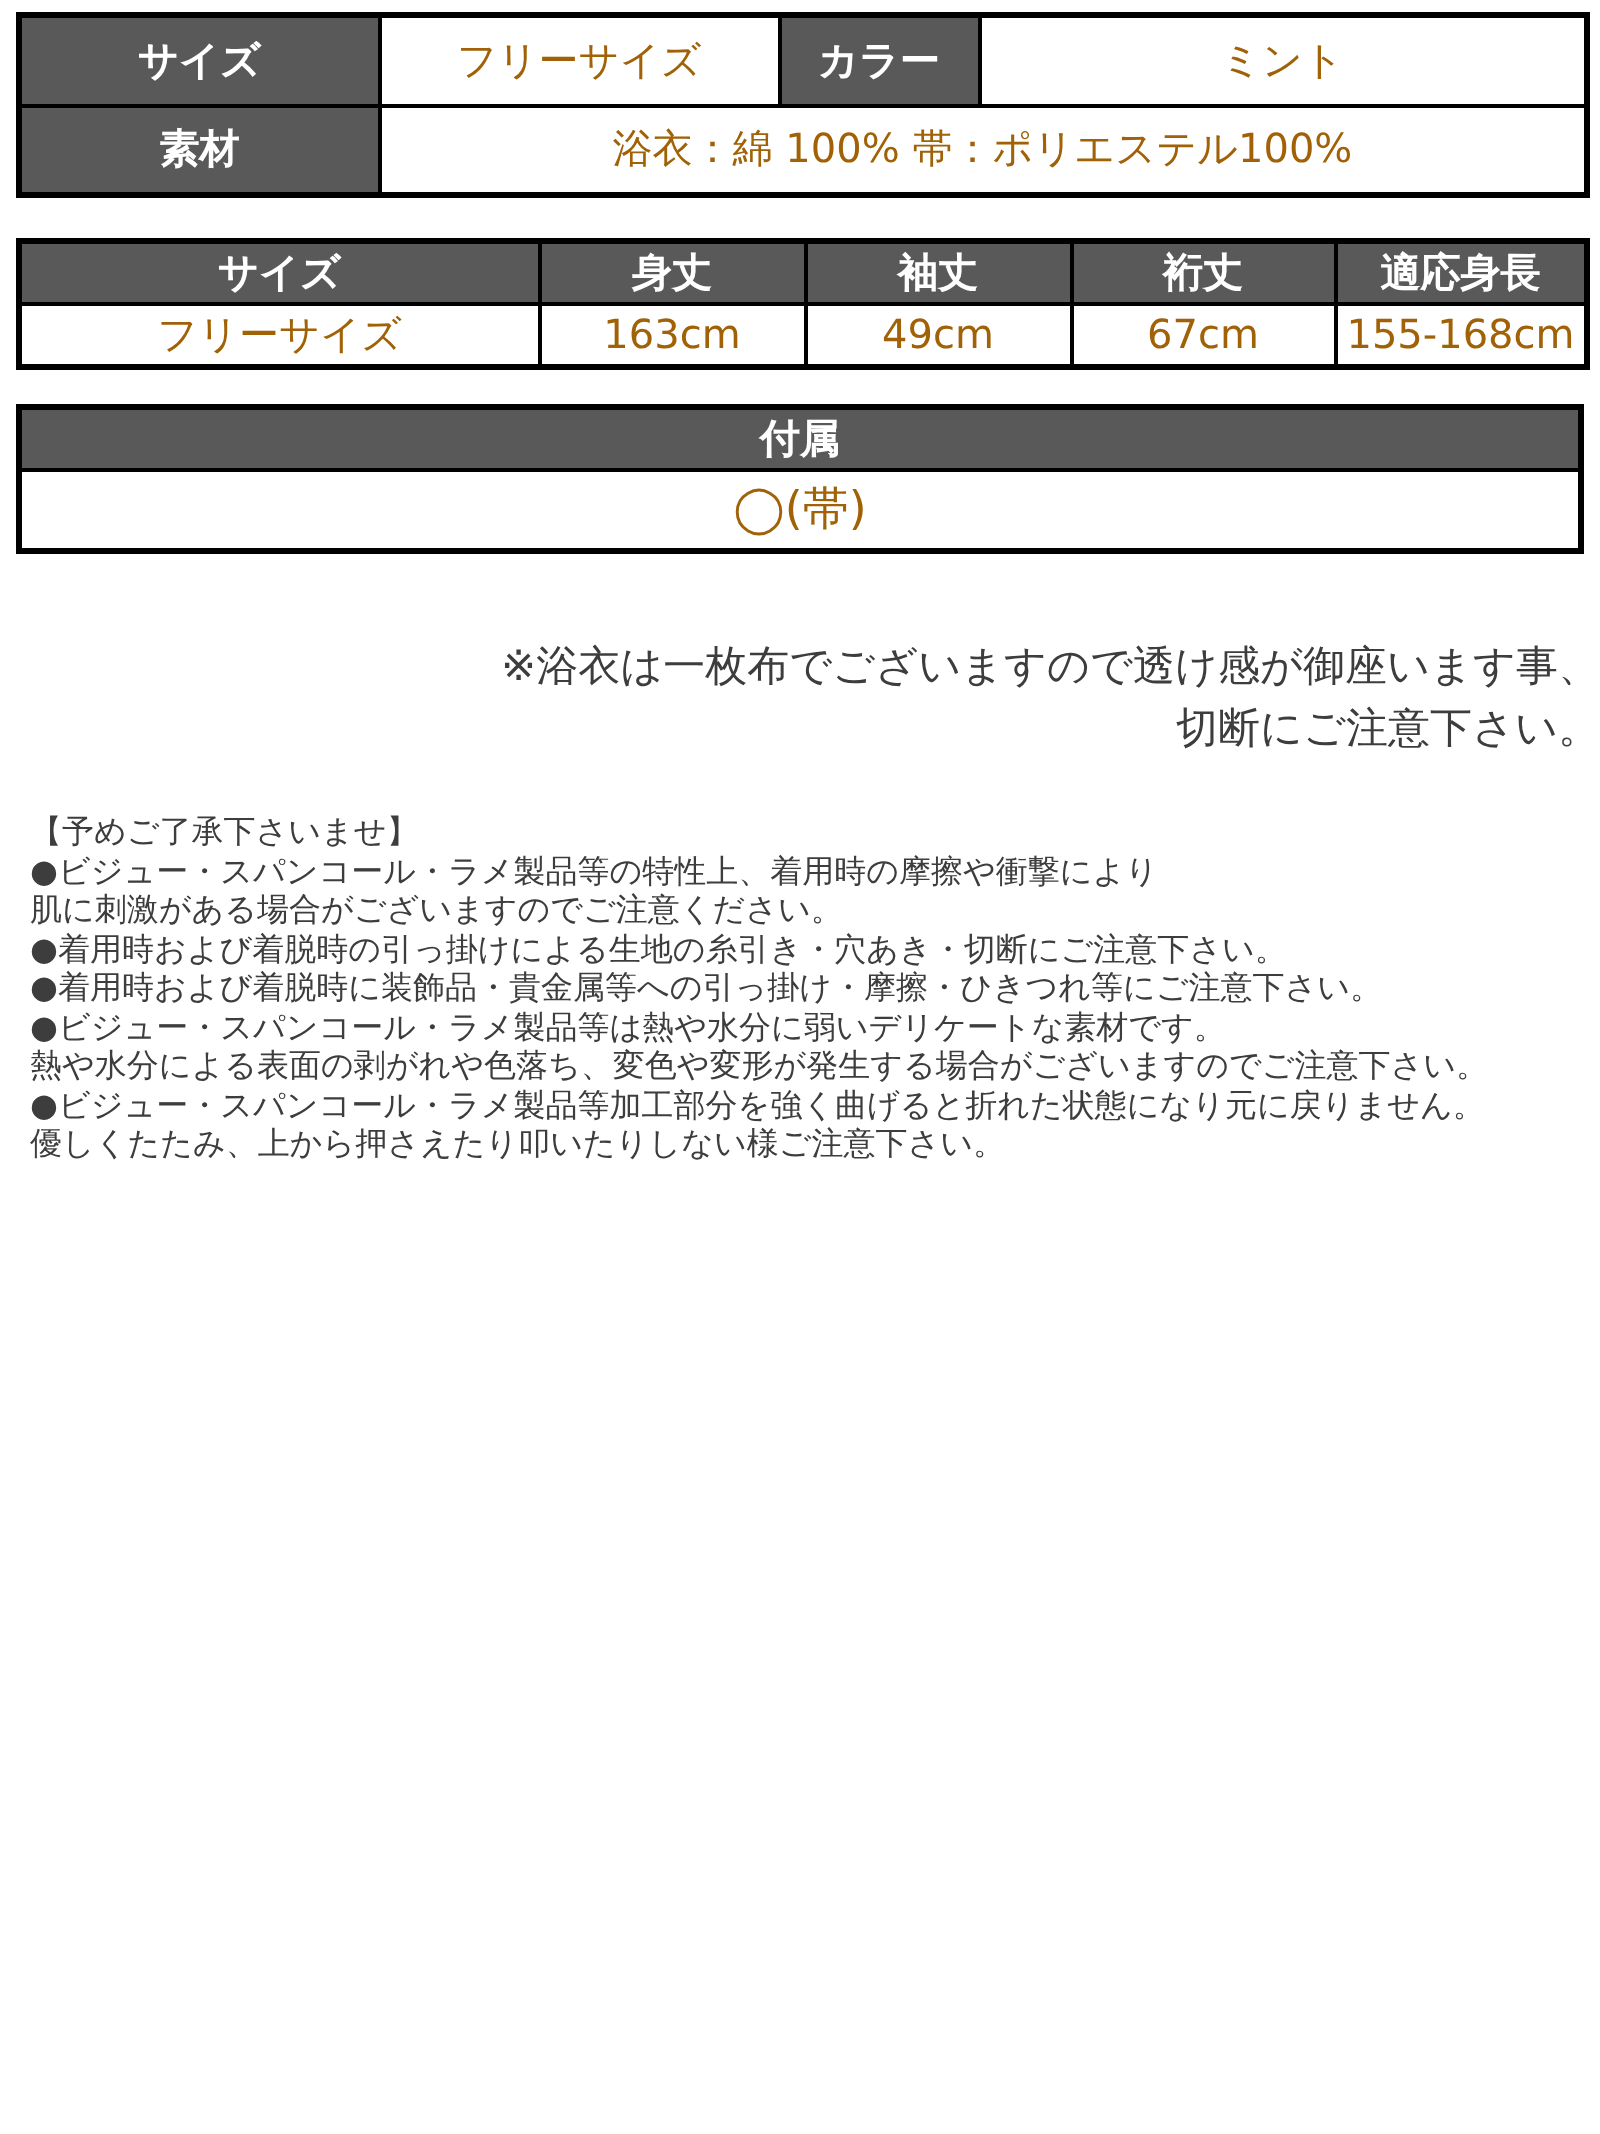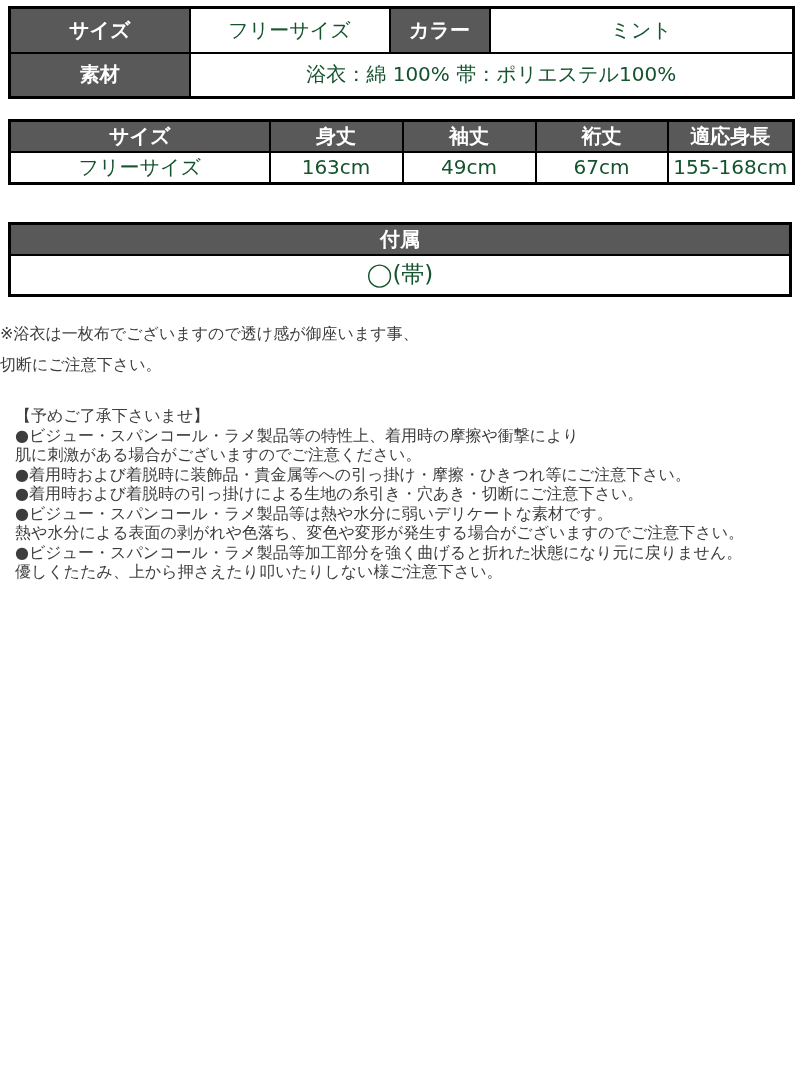--- a/index.html
+++ b/index.html
@@ -31,31 +31,31 @@
   .hdr {
     background: #595959;
     color: #ffffff;
     font-weight: bold;
   }
   .t1 { top: 6px; font-size: 20px; }
   .t1 tr { height: 45px; }
   .t2 { top: 119px; font-size: 20px; }
   .t2 .hrow { height: 31px; }
   .t2 .drow { height: 32px; }
-  .t3 { top: 202px; font-size: 20px; margin-top: 20px; }
+  .t3 { top: 202px; font-size: 20px; }
   .t3 .hrow { height: 31px; }
   .t3 .drow { height: 41px; font-size: 23px; }
-  .cell-value { color: #14532d; }
+  .cell-value { color: #a16207; }
   .notice {
     position: absolute;
     top: 318px;
     left: 0;
     width: 800px;
-    text-align: left;
-    font-size: 16px;
+    text-align: right;
+    font-size: 21px;
     line-height: 31px;
     color: #3d3d3d;
   }
   .instructions {
     position: absolute;
     top: 406px;
     left: 15px;
     width: 770px;
     font-size: 16px;
     line-height: 19.5px;
@@ -129,21 +129,21 @@
 
   <div class="notice">
     <div>※浴衣は一枚布でございますので透け感が御座います事、</div>
     <div>切断にご注意下さい。</div>
   </div>
 
   <div class="instructions">
     <div>【予めご了承下さいませ】</div>
     <div>●ビジュー・スパンコール・ラメ製品等の特性上、着用時の摩擦や衝撃により</div>
     <div>肌に刺激がある場合がございますのでご注意ください。</div>
+    <div>●着用時および着脱時の引っ掛けによる生地の糸引き・穴あき・切断にご注意下さい。</div>
     <div>●着用時および着脱時に装飾品・貴金属等への引っ掛け・摩擦・ひきつれ等にご注意下さい。</div>
-    <div>●着用時および着脱時の引っ掛けによる生地の糸引き・穴あき・切断にご注意下さい。</div>
     <div>●ビジュー・スパンコール・ラメ製品等は熱や水分に弱いデリケートな素材です。</div>
     <div>熱や水分による表面の剥がれや色落ち、変色や変形が発生する場合がございますのでご注意下さい。</div>
     <div>●ビジュー・スパンコール・ラメ製品等加工部分を強く曲げると折れた状態になり元に戻りません。</div>
     <div>優しくたたみ、上から押さえたり叩いたりしない様ご注意下さい。</div>
   </div>
 
 </div>
 
 </body></html>

